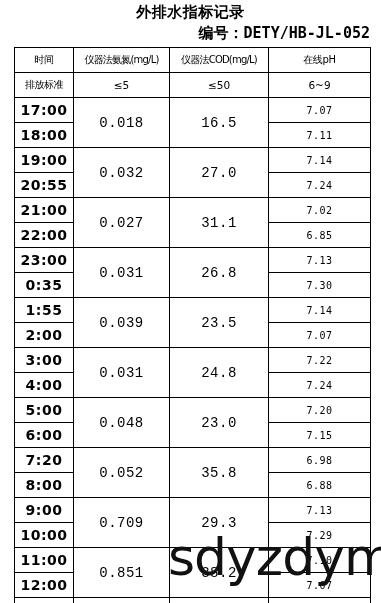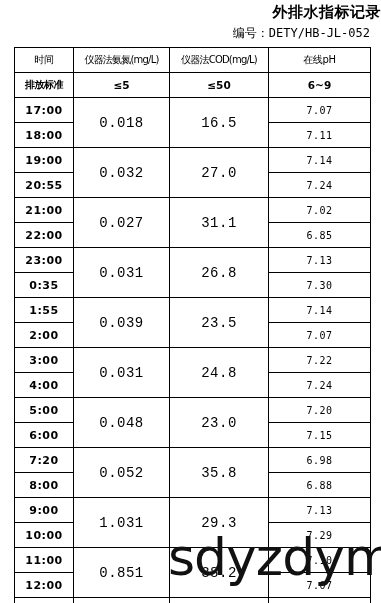--- a/index.html
+++ b/index.html
@@ -21,37 +21,37 @@
     width: 381px;
     height: 603px;
   }
 
   
   .doc-title {
     position: absolute;
     left: 0;
     top: 2px;
     width: 381px;
-    text-align: right;
+    text-align: center;
     font-family: "DejaVu Sans", "Liberation Sans", sans-serif;
     font-weight: bold;
     font-size: 15px;
     letter-spacing: 0.5px;
     line-height: 20px;
     white-space: nowrap;
   }
 
   
   .doc-number {
     position: absolute;
     right: 11px;
     top: 26px;
     font-family: "DejaVu Sans Mono", "Liberation Mono", monospace;
-    font-size: 12px;
-    font-weight: normal;
+    font-size: 15px;
+    font-weight: bold;
     line-height: 14px;
     white-space: nowrap;
   }
 
   
   .tbl-wrap {
     position: absolute;
     left: 14px;
     top: 47px;
     width: 356px;
@@ -84,36 +84,36 @@
     white-space: nowrap;
   }
   .hdr td.tight {
     font-size: 10px;
     letter-spacing: -0.8px;
   }
 
   
   .std td {
     font-family: "DejaVu Sans", "Liberation Sans", sans-serif;
-    font-weight: bold;
+    font-weight: normal;
     font-size: 10.5px;
     letter-spacing: 0px;
     white-space: nowrap;
     margin-left: 44px;
   }
   .std td.label {
     font-size: 10px;
     letter-spacing: -0.5px;
   }
 
   
   td.time-cell {
     font-family: "DejaVu Sans", "Liberation Sans", sans-serif;
     font-weight: bold;
-    font-size: 11px;
+    font-size: 14px;
     letter-spacing: 0.5px;
   }
   td.val-cell {
     font-family: Liberation Mono, monospace;
     font-size: 14px;
     letter-spacing: 0.5px;
   }
   td.ph-cell {
     font-family: "DejaVu Sans Mono", "Liberation Mono", monospace;
     font-size: 10px;
@@ -240,21 +240,21 @@
             <td class="val-cell" rowspan="2">0.052</td>
             <td class="val-cell" rowspan="2">35.8</td>
             <td class="ph-cell">6.98</td>
           </tr>
           <tr>
             <td class="time-cell">8:00</td>
             <td class="ph-cell">6.88</td>
           </tr>
           <tr>
             <td class="time-cell">9:00</td>
-            <td class="val-cell" rowspan="2">1.031</td>
+            <td class="val-cell" rowspan="2">0.709</td>
             <td class="val-cell" rowspan="2">29.3</td>
             <td class="ph-cell">7.13</td>
           </tr>
           <tr>
             <td class="time-cell">10:00</td>
             <td class="ph-cell">7.29</td>
           </tr>
           <tr>
             <td class="time-cell">11:00</td>
             <td class="val-cell" rowspan="2">0.851</td>

